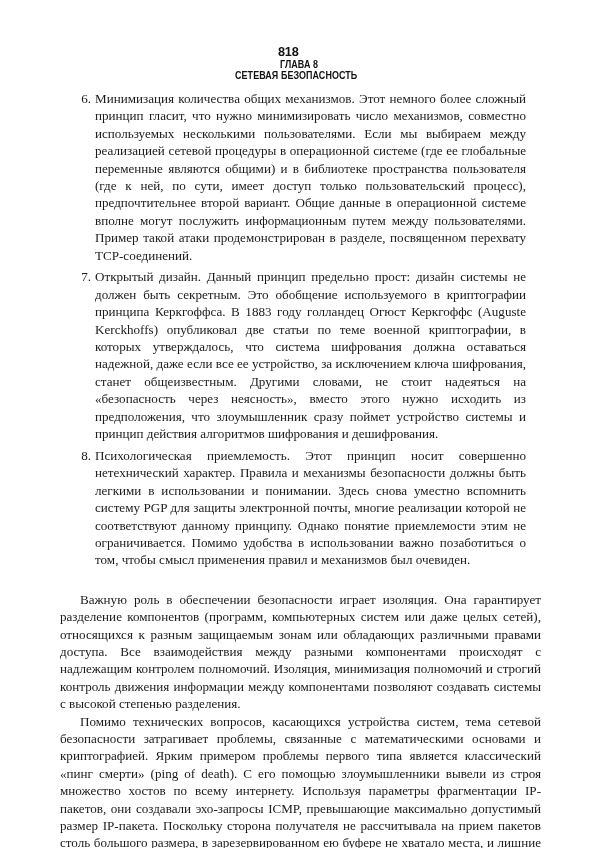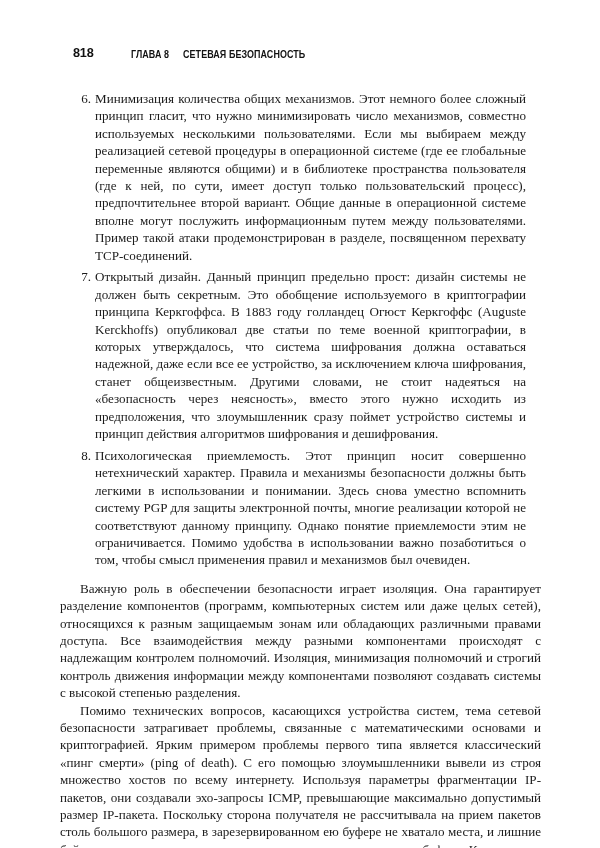--- a/index.html
+++ b/index.html
@@ -27,25 +27,26 @@
   }
 
   
   .running-head {
     position: absolute;
     top: 44px;
     left: 73px;
     right: 60px;
     height: 16px;
     display: flex;
-    align-items: flex-end;
+    align-items: center;
     font-family: "Liberation Sans", "DejaVu Sans", sans-serif;
     font-weight: bold;
     color: #111111;
     white-space: nowrap;
+    flex-direction: column;
   }
   .folio {
     font-size: 13.5px;
     letter-spacing: -0.2px;
     transform: scaleX(0.94);
     transform-origin: left bottom;
     margin-right: 36px;
   }
   .chapter-label {
     font-size: 10.4px;
@@ -104,21 +105,21 @@
     padding: 0;
     margin-left: 60px;
     width: 481px;                
     text-indent: 20px;
     font-size: 13.1px;
     line-height: 17.4px;
     text-align: justify;
     text-justify: inter-word;
   }
   .para--after-list {
-    margin-top: 11px;
+    margin-top: 22px;
   }
 
   b, strong { font-weight: normal; }
 </style>
 </head>
 <body>
 
 <div class="page">
 
   <div class="running-head">

